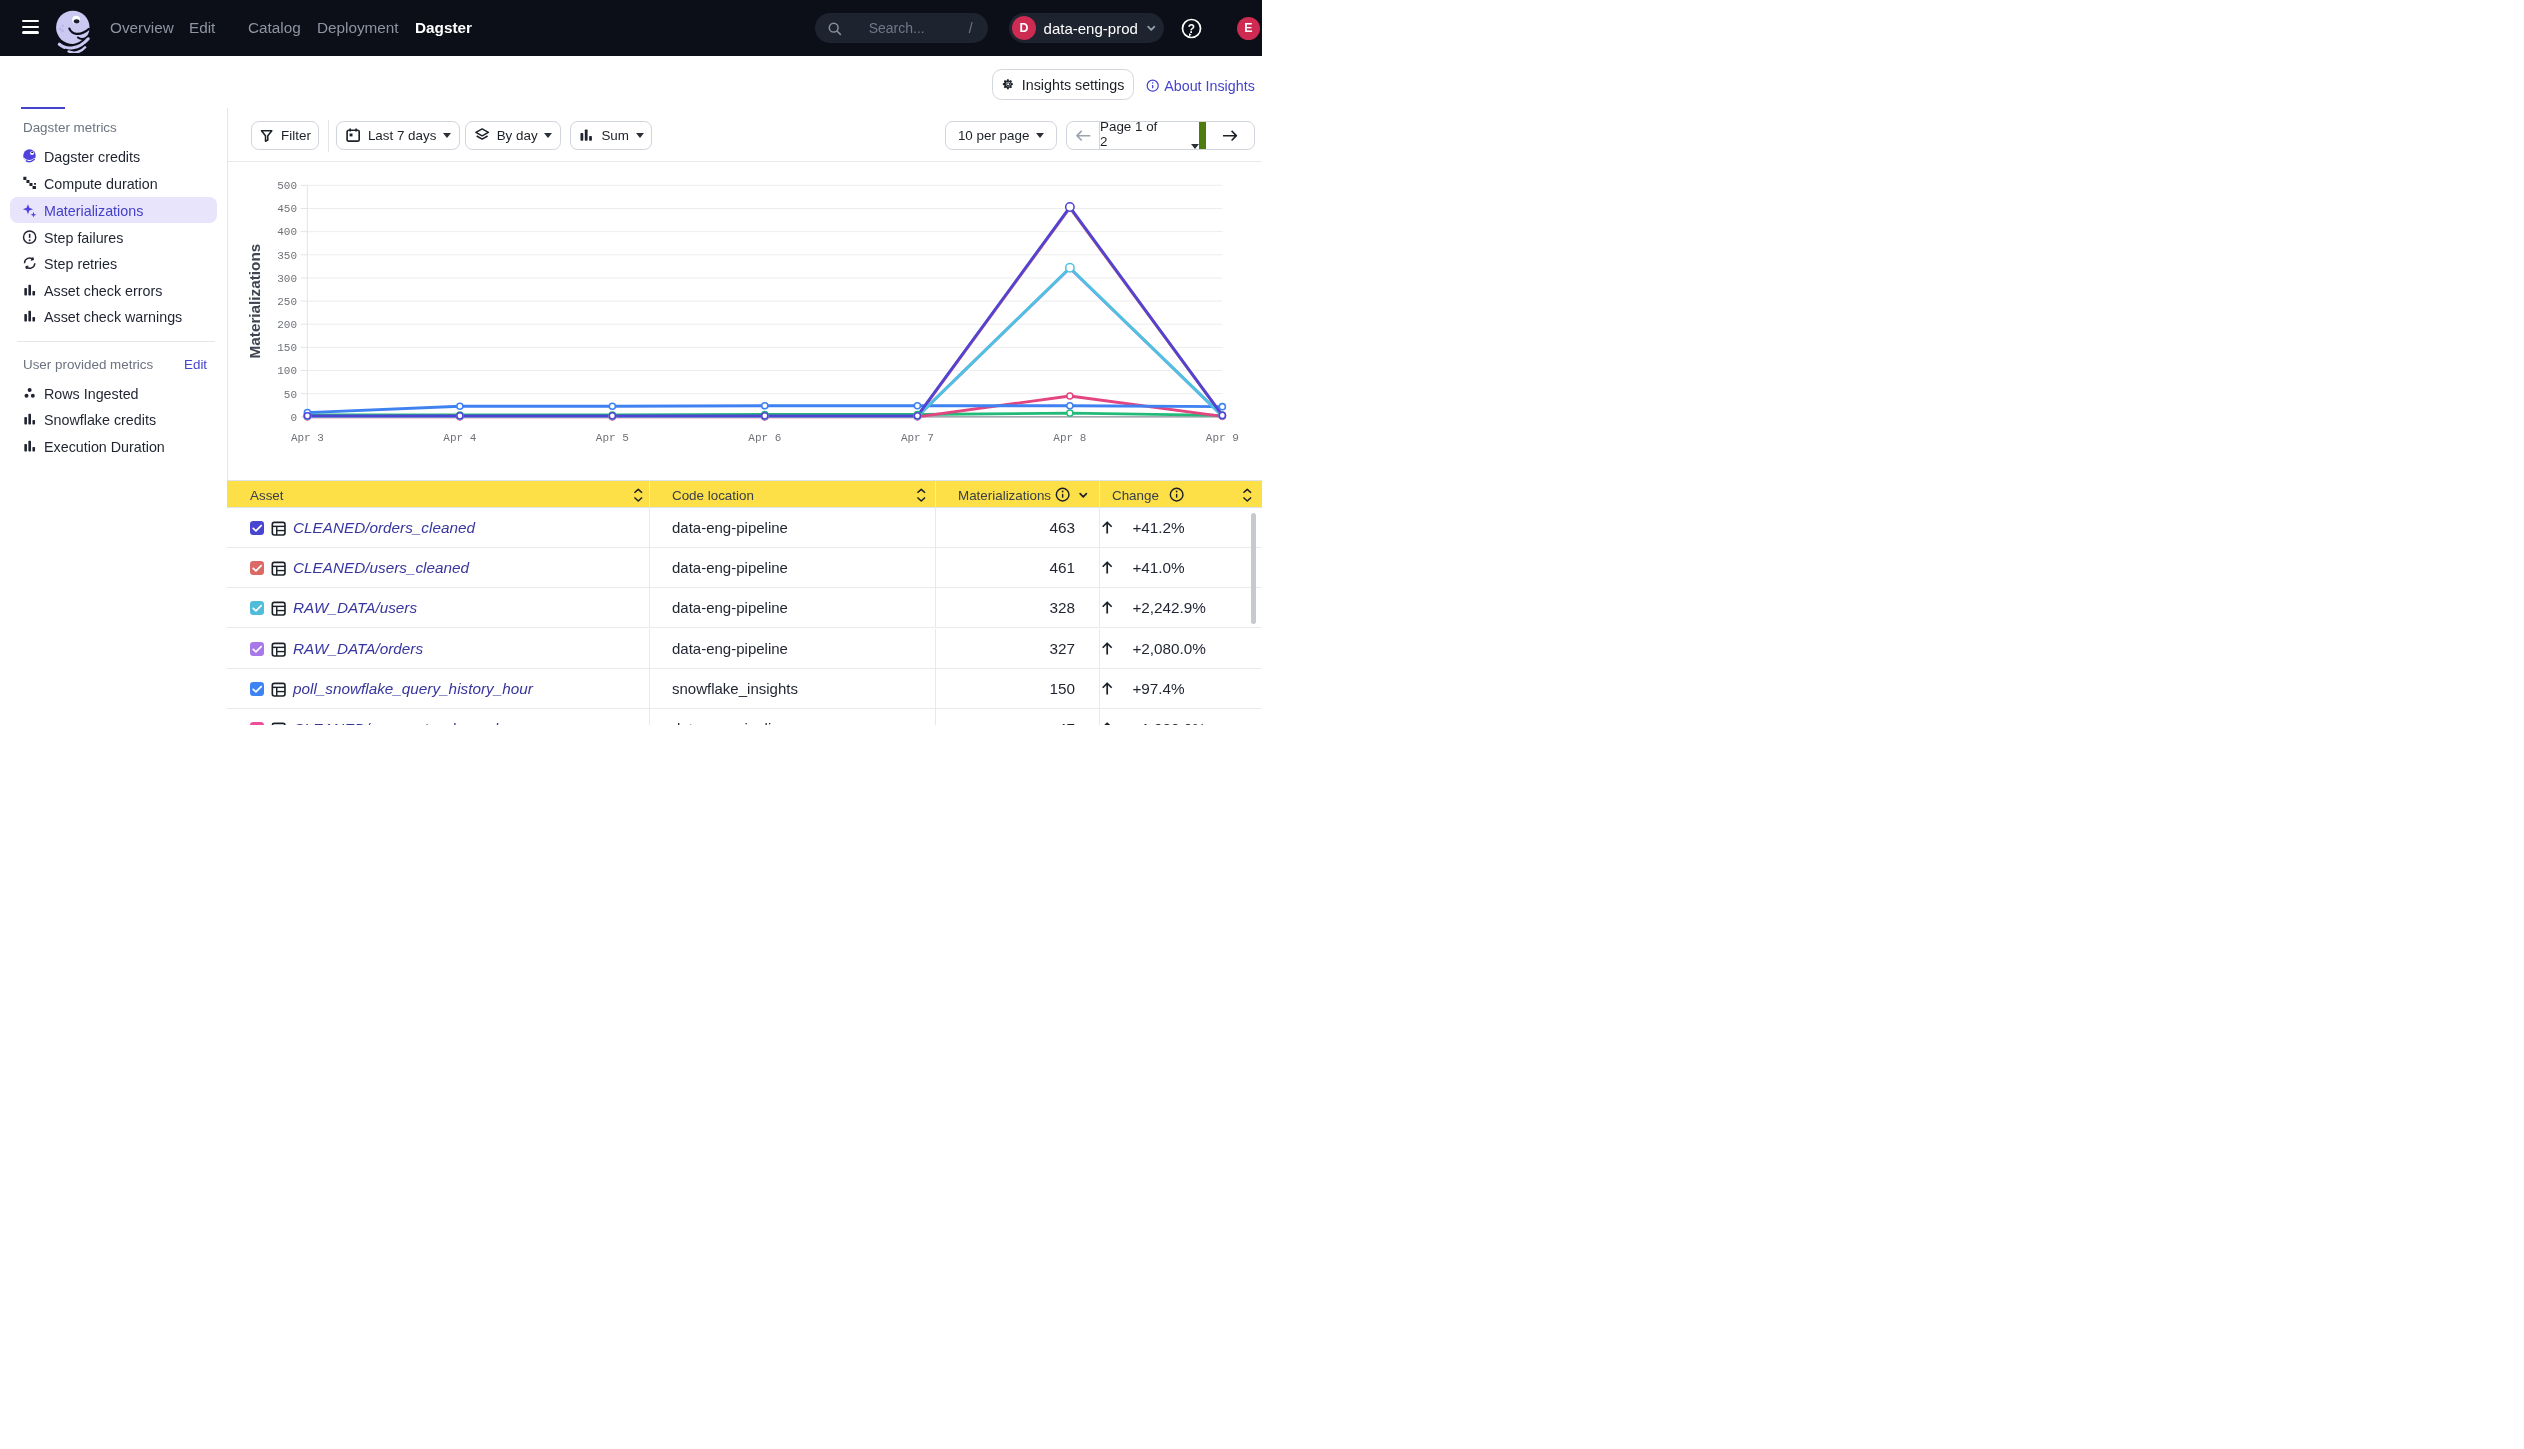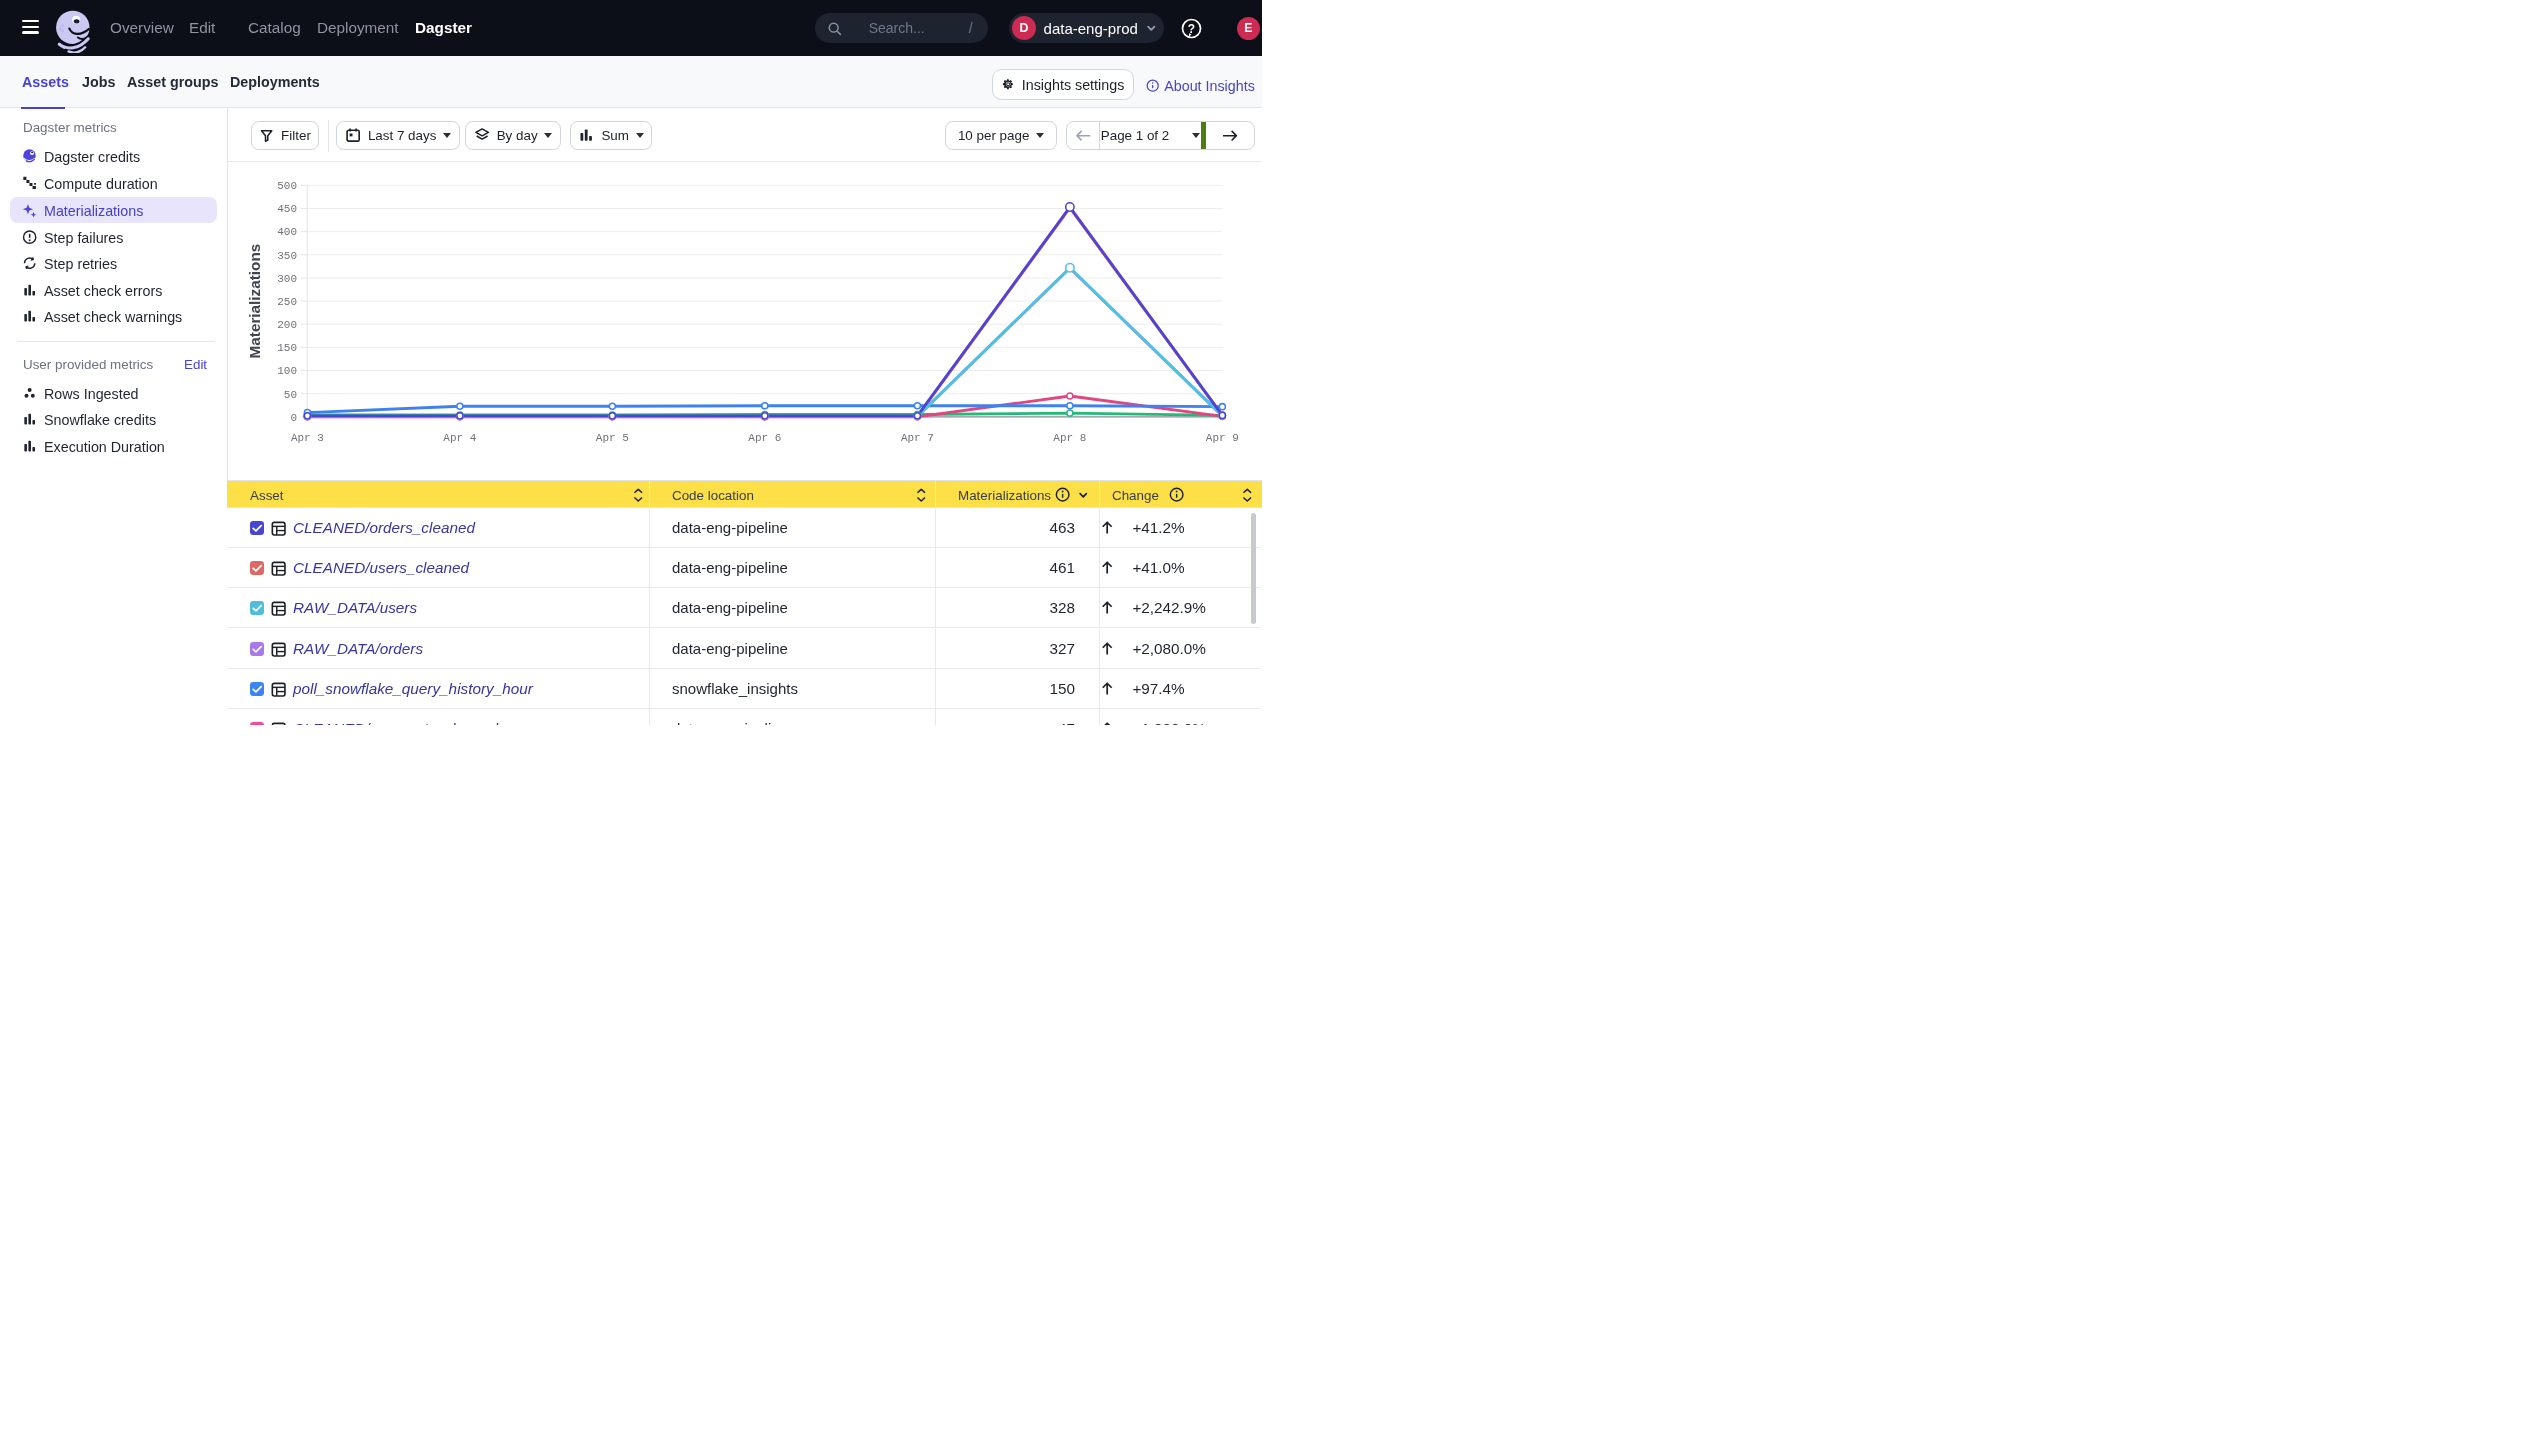--- a/index.html
+++ b/index.html
@@ -99,26 +99,20 @@
           </svg>
         </span>
       </div>
 <svg width="23" height="23" viewBox="0 0 24 24" style="position:absolute;left:1180px;top:16.7px">
         <circle cx="12" cy="12" r="9.4" fill="none" stroke="#fff" stroke-width="1.8"></circle>
         <path d="M12 18.2 l-2.6 2.2 v-3.4z" fill="#fff"></path>
         <text x="12" y="16.2" text-anchor="middle" font-size="12.5" font-weight="700" fill="#fff" font-family="Liberation Sans">?</text>
       </svg>
 <div id="avatar">E</div>
 </div>
-<div id="tabstrip">
-<span class="tab active" style="left:22px">Assets</span>
-<span class="tab " style="left:82px">Jobs</span>
-<span class="tab " style="left:127px">Asset groups</span>
-<span class="tab " style="left:230px">Deployments</span>
-</div>
 <div id="tabline"></div>
 <div id="insbtn">
       <svg width="12.4" height="12.4" viewBox="0 0 24 24">
         <path fill="#1C2127" d="M12 8.2a3.8 3.8 0 1 0 0 7.6 3.8 3.8 0 0 0 0-7.6zm0 5.8a2 2 0 1 1 0-4 2 2 0 0 1 0 4z"></path>
         <path fill="#1C2127" d="M21 13.6v-3.2l-2.5-.5a7 7 0 0 0-.6-1.5l1.4-2.1-2.3-2.3-2.1 1.4c-.5-.25-1-.46-1.5-.6L13 2.2h-3.2l-.5 2.6c-.52.14-1 .35-1.5.6L5.7 4 3.4 6.3l1.4 2.1c-.25.5-.46 1-.6 1.5l-2.6.5v3.2l2.6.5c.14.52.35 1 .6 1.5l-1.4 2.1 2.3 2.3 2.1-1.4c.5.25 1 .46 1.5.6l.5 2.5h3.2l.5-2.5c.52-.14 1-.35 1.5-.6l2.1 1.4 2.3-2.3-1.4-2.1c.25-.5.46-1 .6-1.5l2.5-.5zm-9 2.9a4.5 4.5 0 1 1 0-9 4.5 4.5 0 0 1 0 9z"></path>
       </svg>
       <span>Insights settings</span>
     </div>
 <div id="aboutins">
       <svg width="13.4" height="13.4" viewBox="0 0 16 16">
@@ -272,21 +266,21 @@
 <div class="fbtn" style="left:945px;width:112px">
       <span>10 per page</span>
       <span class="caret"></span>
     </div>
 <div class="fbtn" style="left:1066px;width:189px;padding:0;gap:0">
       <div style="width:33px;display:flex;align-items:center;justify-content:center;border-right:1px solid #D0D4DB;height:100%">
         <svg width="16.3" height="13.4" viewBox="0 0 17 14">
           <path d="M16 7 H2 M7 2 L2 7 L7 12" fill="none" stroke="#9CA3AF" stroke-width="1.7" stroke-linejoin="round"></path>
         </svg>
       </div>
-      <div style="width:106px;display:flex;align-items:center;justify-content:center;gap:23px;border-right:5px solid #4d7c0f;height:100%">
+      <div style="width:106px;display:flex;align-items:flex-end;justify-content:center;gap:23px;border-right:7px solid #4d7c0f;height:100%">
         <span>Page 1 of 2</span>
         <span class="caret"></span>
       </div>
       <div style="flex:1;display:flex;align-items:center;justify-content:center;height:100%">
         <svg width="16.3" height="13.4" viewBox="0 0 17 14">
           <path d="M1 7 H15 M10 2 L15 7 L10 12" fill="none" stroke="#1C2127" stroke-width="1.7" stroke-linejoin="round"></path>
         </svg>
       </div>
     </div>
 <div id="filterborder"></div>

